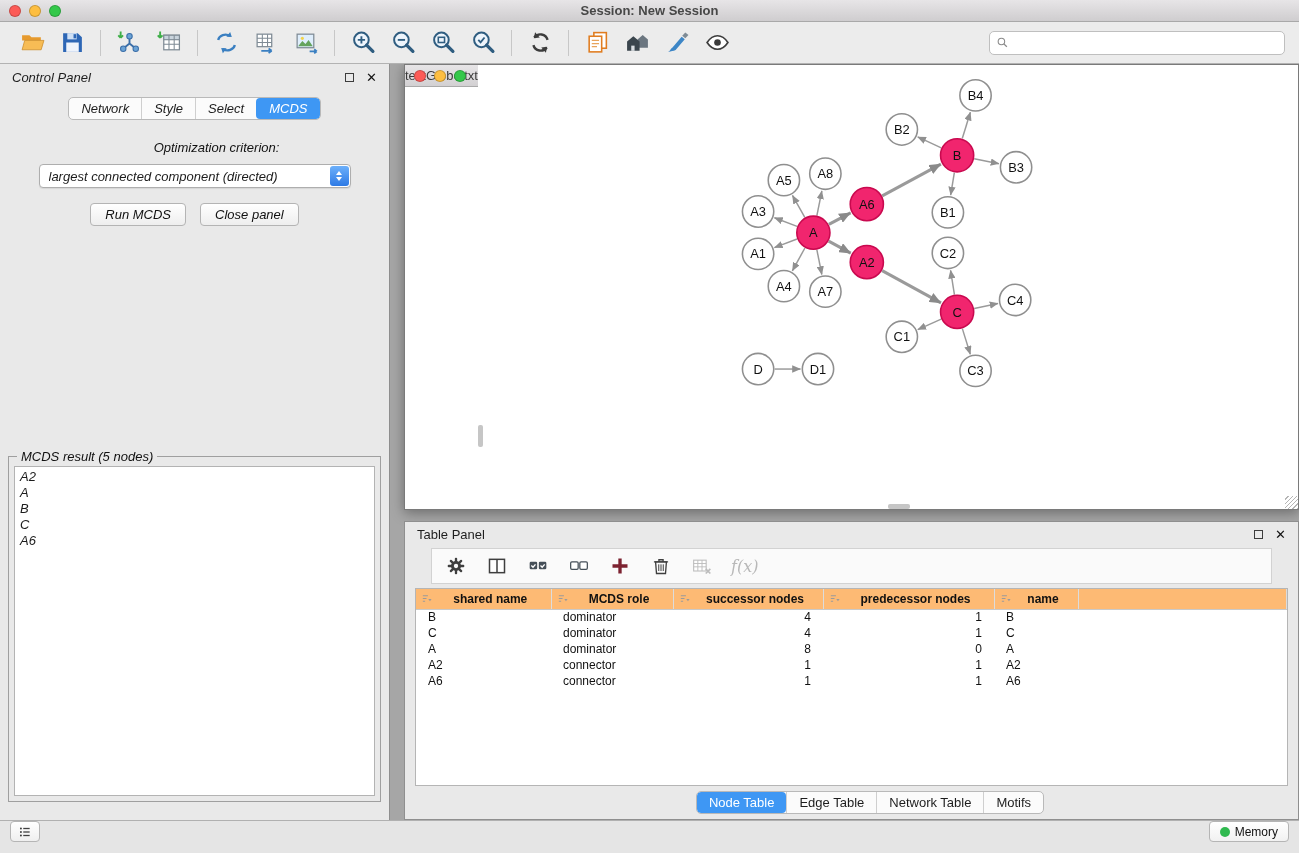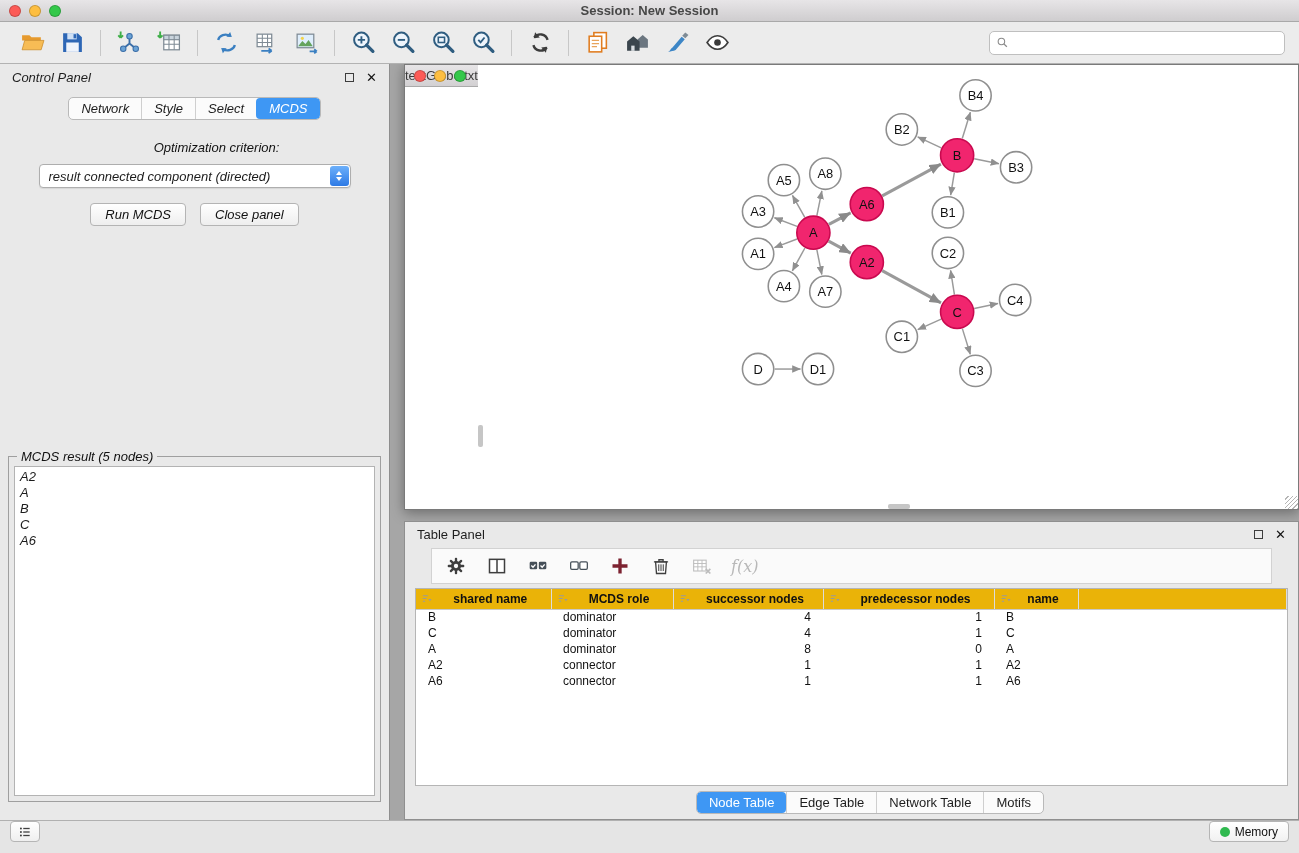--- a/index.html
+++ b/index.html
@@ -74,21 +74,21 @@
 
   
   .table-panel { flex:1; background:#e9e9e9; border:1px solid #8f8f8f; display:flex; flex-direction:column; overflow:hidden; }
   .tp-header { height:25px; flex:0 0 25px; display:flex; align-items:center; padding:0 12px;border-radius:6px; }
   .tp-toolbar { height:36px; flex:0 0 36px; margin:1px 26px 0; background:#fafafa; border:1px solid #d2d2d2; display:flex; align-items:center; padding:0 12px; gap:17px; }
   .tp-btn { width:24px; height:26px; display:flex; align-items:center; justify-content:center; }
   .icon20 { width:20px; height:20px; display:block; }
   .fx-label { font-family:"DejaVu Serif","Liberation Serif",serif; font-style:italic; font-size:16px; color:#b8b8b8; }
   .table-wrap { flex:1; margin:4px 10px 0; background:#fff; border:1px solid #b5b5b5; overflow:hidden; }
   table.tp-table { border-collapse:collapse; width:100%; table-layout:fixed; font-size:12px; color:#111; }
-  .tp-table th { height:20px; background:#eab308; border-right:1px solid #dcdcdc; border-bottom:1px solid #c9c9c9; font-weight:700; font-size:12px; text-align:center; position:relative; padding:0 4px 0 18px; white-space:nowrap; overflow:hidden; }
+  .tp-table th { height:20px; background:#fdba74; border-right:1px solid #dcdcdc; border-bottom:1px solid #c9c9c9; font-weight:700; font-size:12px; text-align:center; position:relative; padding:0 4px 0 18px; white-space:nowrap; overflow:hidden; }
   .tp-table th .sort-ic { position:absolute; left:5px; top:4px; width:11px; height:11px; }
   .tp-table td { height:16px; padding:0 12px 0 12px; white-space:nowrap; overflow:hidden; }
   .tp-table td.r { text-align:right; }
   .tp-tabs-row { height:33px; flex:0 0 33px; display:flex; align-items:center; justify-content:center;padding-left:37px; }
 
   
   .statusbar { height:33px; flex:0 0 33px; background:#e5e5e5; border-top:1px solid #b0b0b0; display:flex; align-items:flex-start; padding:0 10px; }
   .sb-btn { width:30px; height:21px; border:1px solid #b5b5b5; border-radius:4px; background:linear-gradient(#fff,#efefef); display:flex; align-items:center; justify-content:center; }
   .icon14 { width:14px; height:14px; display:block; }
   .memory-btn { margin-left:auto; height:21px; border:1px solid #b5b5b5; border-radius:4px; background:linear-gradient(#fff,#f1f1f1); display:flex; align-items:center; gap:5px; padding:0 10px; font-size:12px; color:#111; }
@@ -371,21 +371,21 @@
       <div class="cp-tabs-row">
         <div class="seg-tabs" id="cp-tabs">
             <div class="seg-tab">Network</div>
             <div class="seg-tab">Style</div>
             <div class="seg-tab">Select</div>
             <div class="seg-tab active">MCDS</div>
           </div>
       </div>
       <div class="opt-label">Optimization criterion:</div>
       <div class="dropdown">
-        <span class="dd-value">result connected component (directed)</span>
+        <span class="dd-value">largest connected component (directed)</span>
         <span class="dd-stepper">
           <span class="tri-up"></span>
             <span class="tri-down"></span>
         </span>
       </div>
       <div class="btn-row">
         <div class="push-btn">Run MCDS</div>
         <div class="push-btn">Close panel</div>
       </div>
       <div class="cp-spacer"></div>

